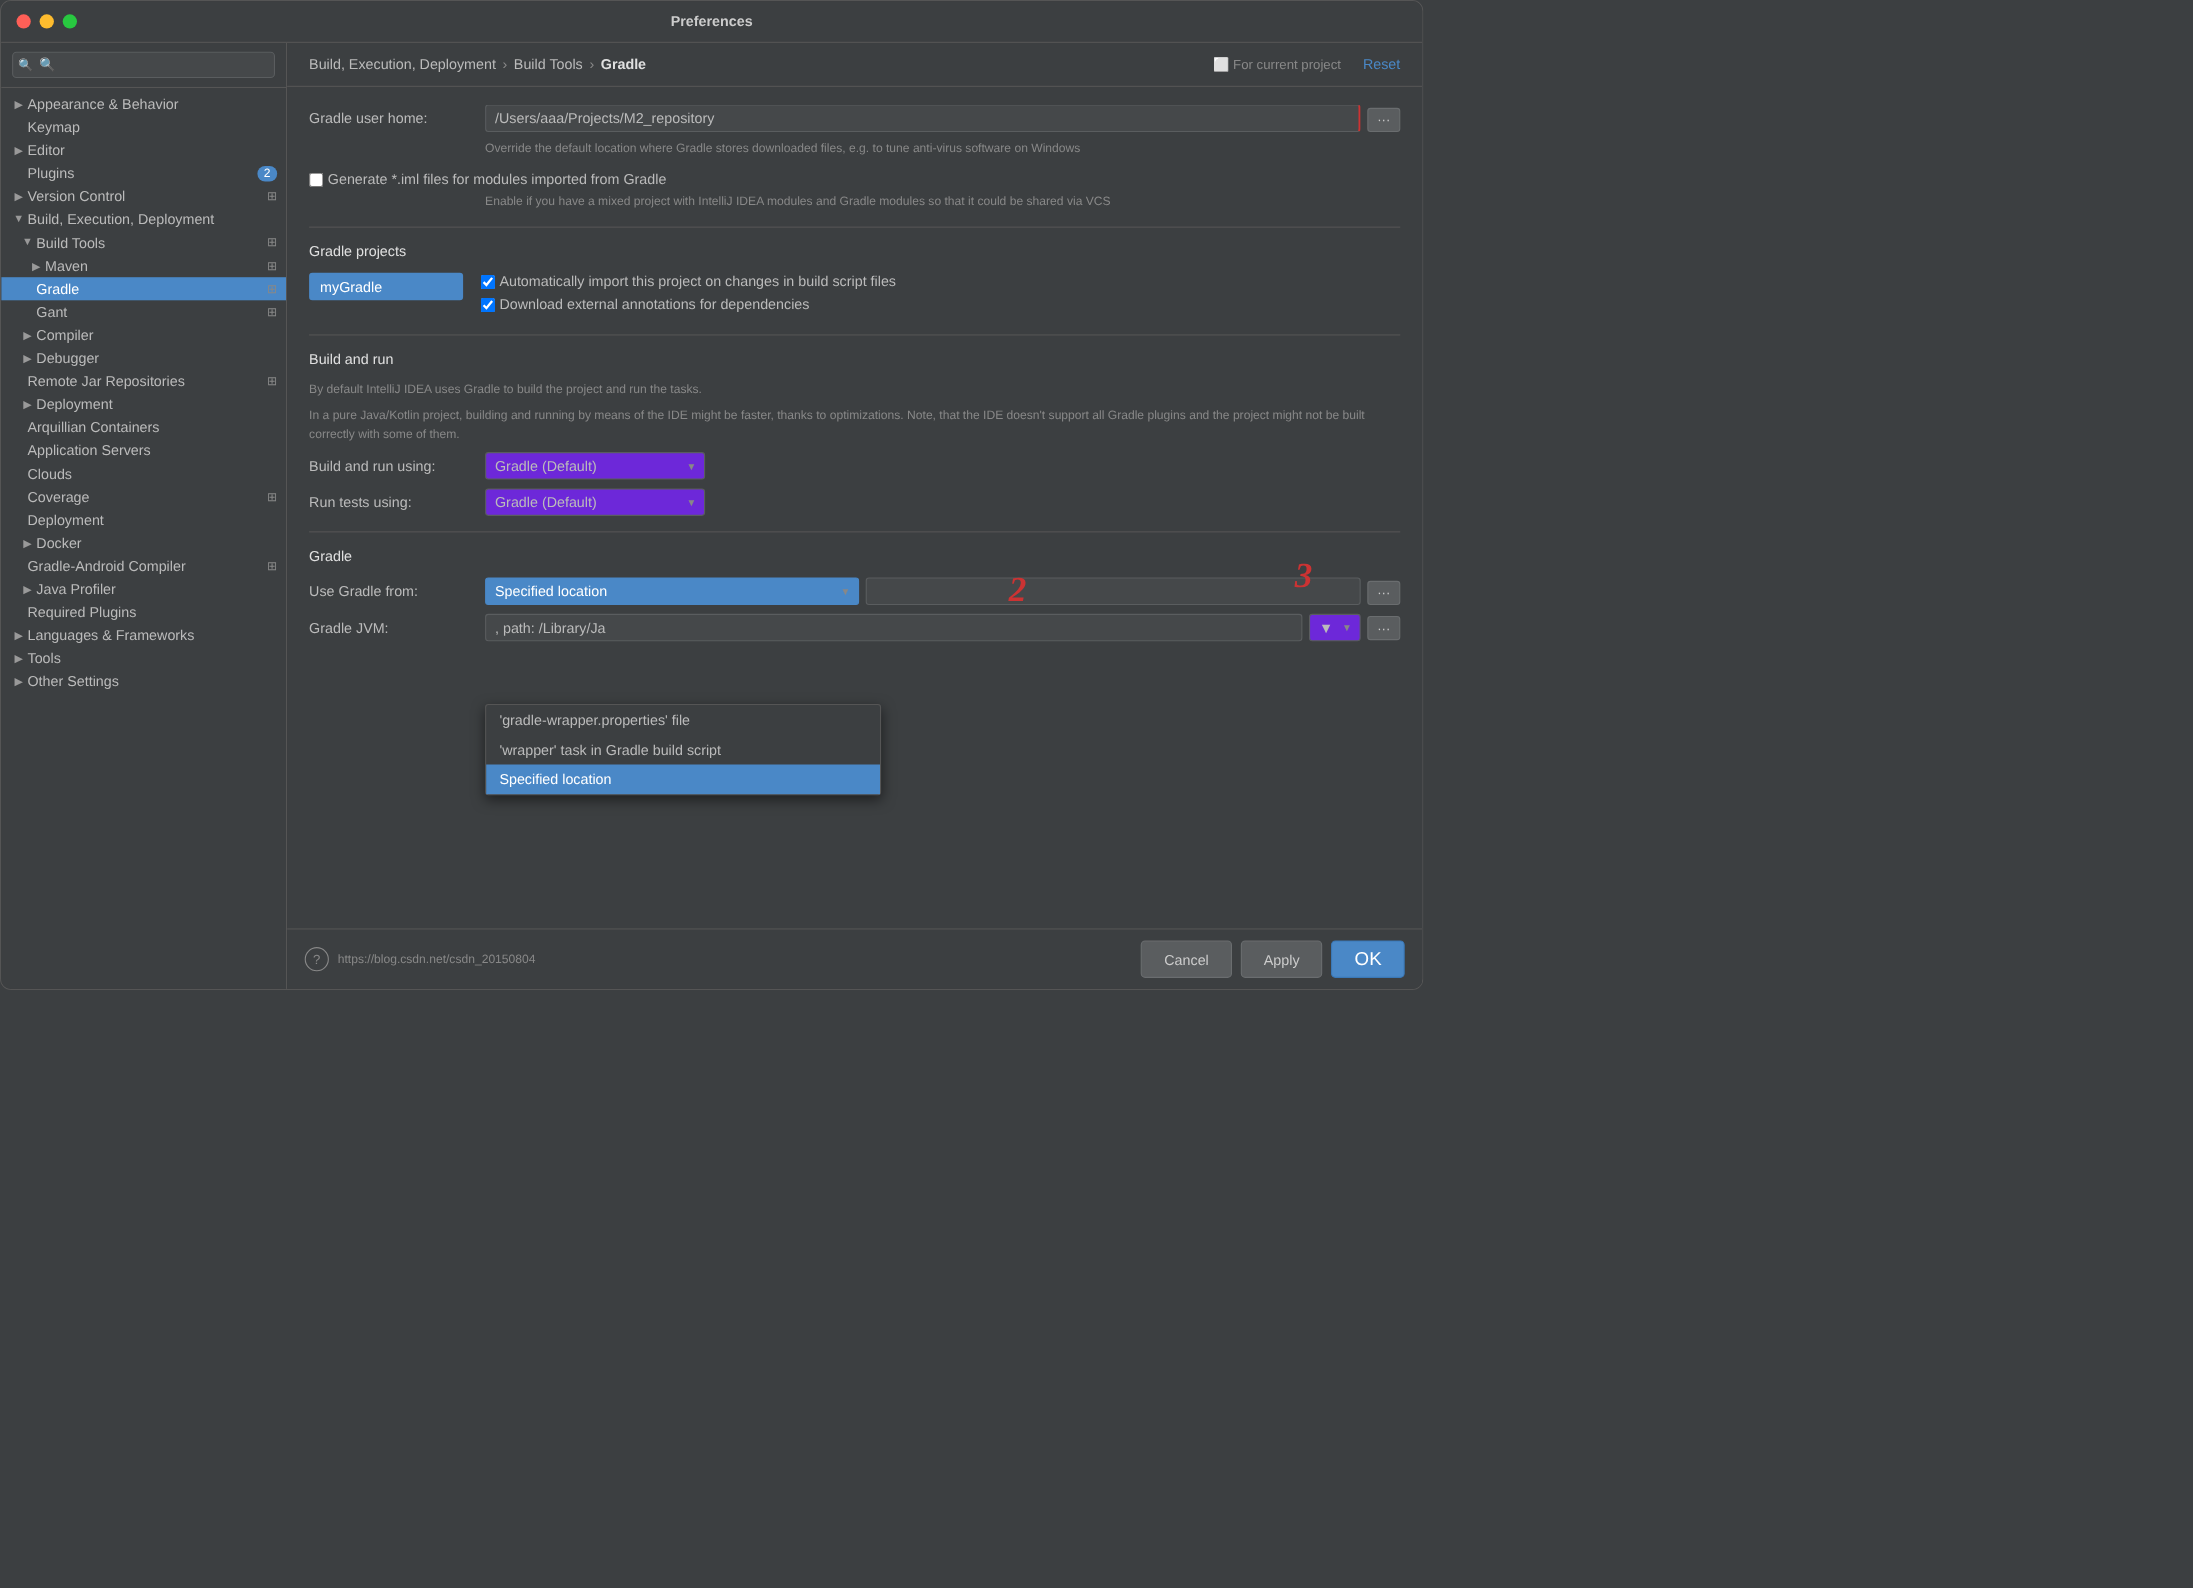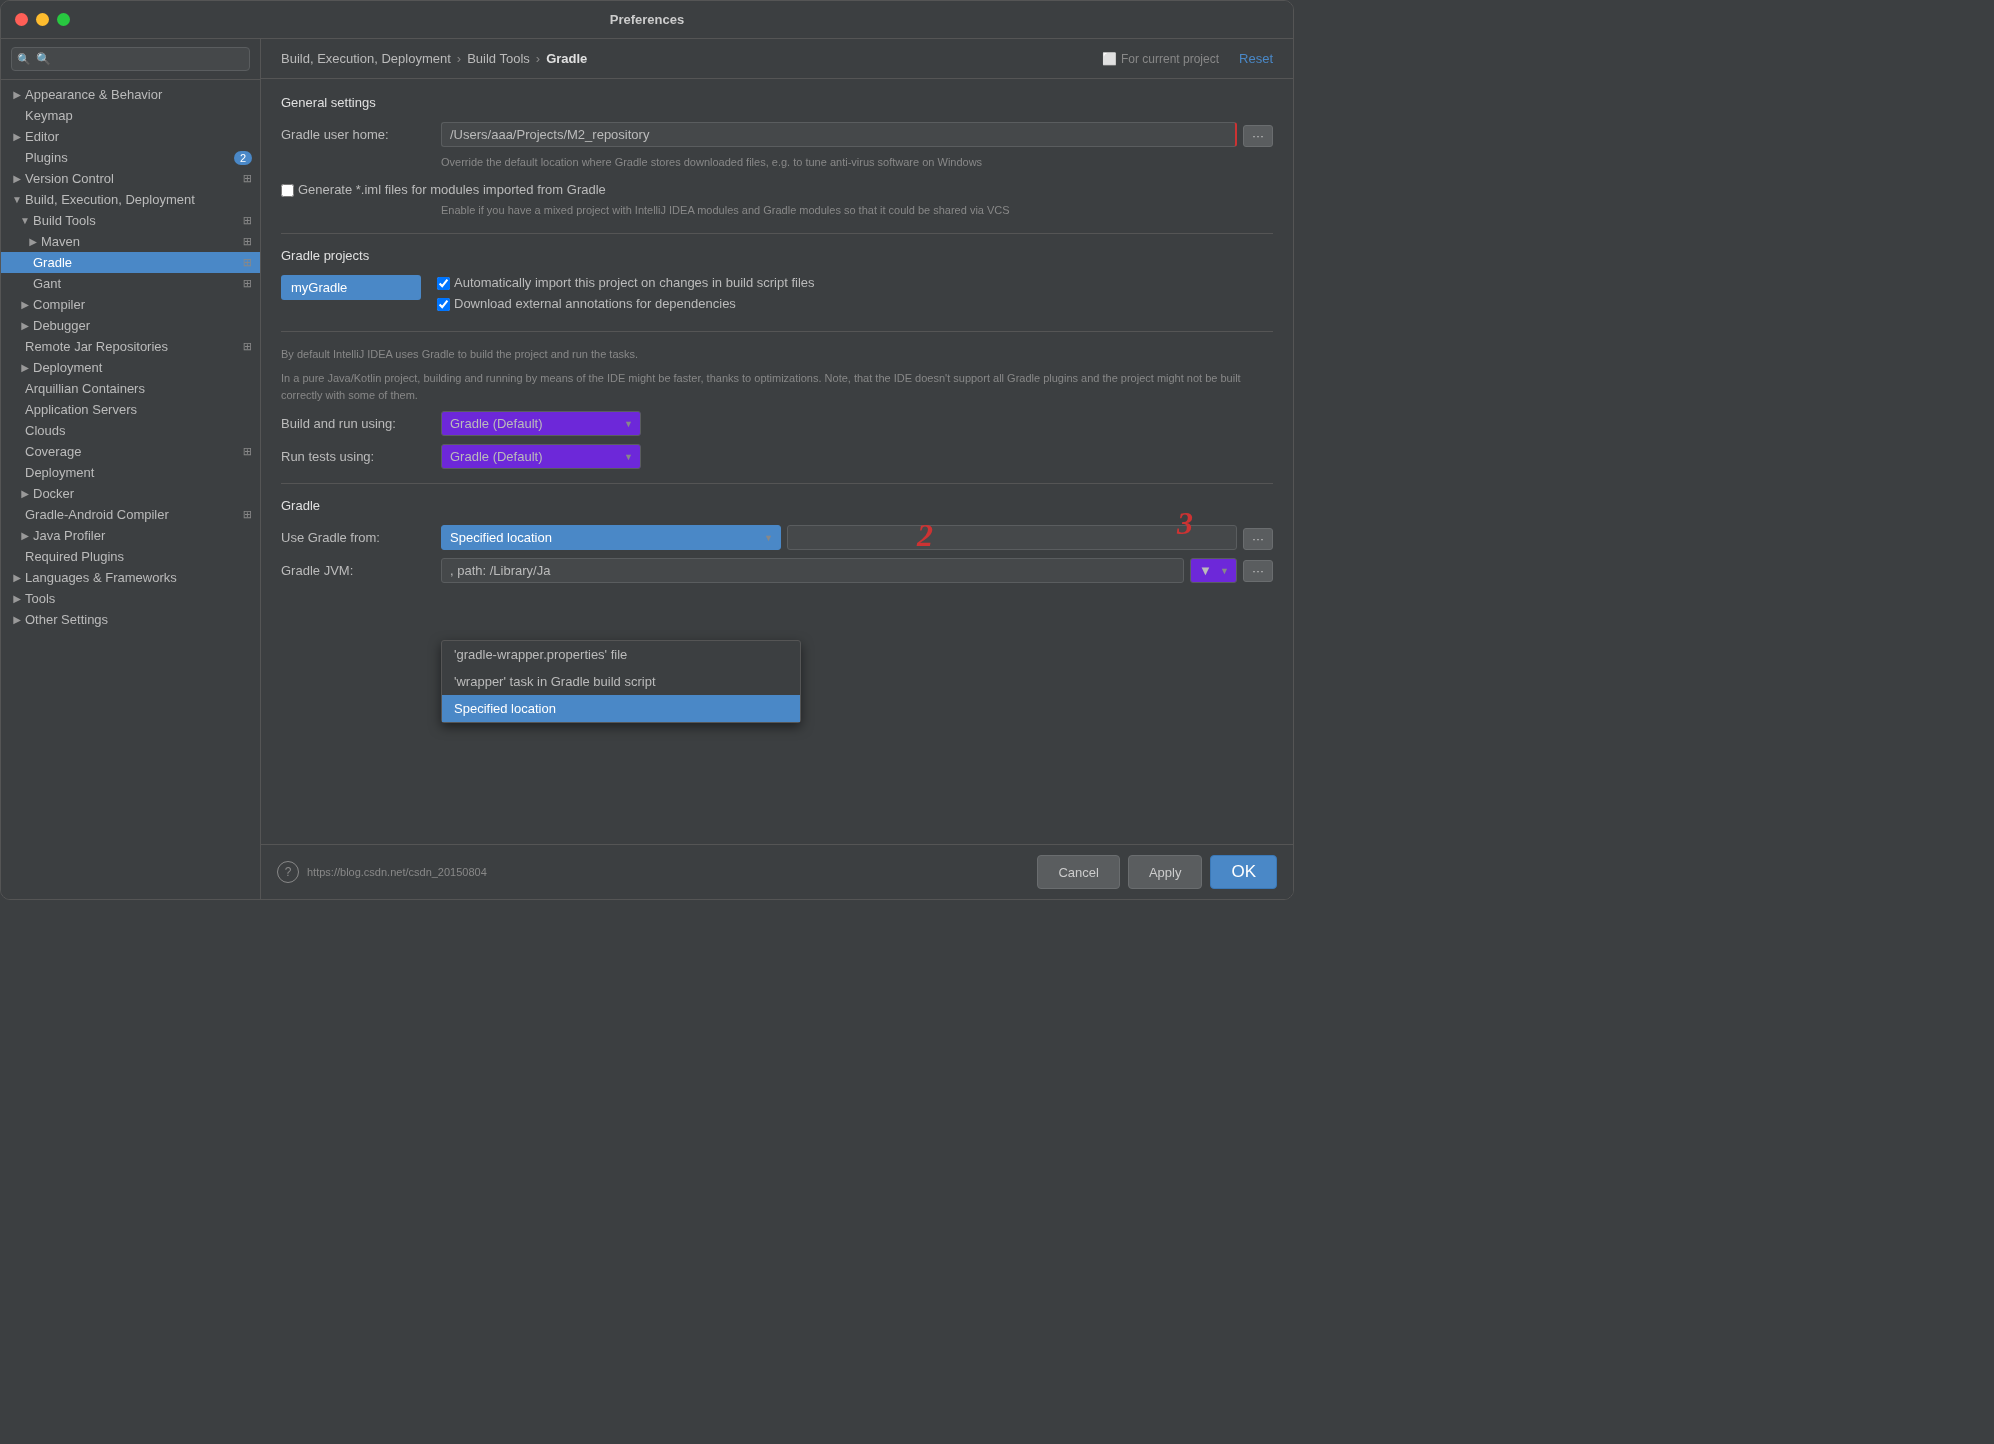--- a/index.html
+++ b/index.html
@@ -660,21 +660,20 @@
           <span class="crumb-bold">Gradle</span>
         </div>
         <div class="breadcrumb-right">
           <span class="for-current">⬜ For current project</span>
           <span class="reset-link">Reset</span>
         </div>
       </div>
 
       <div class="content-body">
 
-        <div class="section-title">General settings</div>
 
         <div class="form-row">
           <span class="form-label">Gradle user home:</span>
           <div class="form-control-wrap">
             <input class="text-input text-input-red" type="text" value="/Users/aaa/Projects/M2_repository" style="">
             <button class="btn-browse">···</button>
           </div>
         </div>
         <div class="hint-text">Override the default location where Gradle stores downloaded files, e.g. to tune anti-virus software on Windows</div>
 
@@ -699,20 +698,21 @@
             </div>
             <div class="checkbox-row">
               <input type="checkbox" id="download-ann" checked="" style="">
               <label class="checkbox-label" for="download-ann">Download external annotations for dependencies</label>
             </div>
           </div>
         </div>
 
         <hr class="divider">
 
+        <div class="section-title">Build and run</div>
         <div class="build-run-desc">By default IntelliJ IDEA uses Gradle to build the project and run the tasks.</div>
         <div class="build-run-desc">In a pure Java/Kotlin project, building and running by means of the IDE might be faster, thanks to optimizations. Note, that the IDE doesn't support all Gradle plugins and the project might not be built correctly with some of them.</div>
 
         <div class="form-row" style="margin-top:8px">
           <span class="form-label">Build and run using:</span>
           <div class="form-control-wrap">
             <div class="select-wrap">
               <select class="select-dropdown">
                 <option>Gradle (Default)</option>
               </select>

